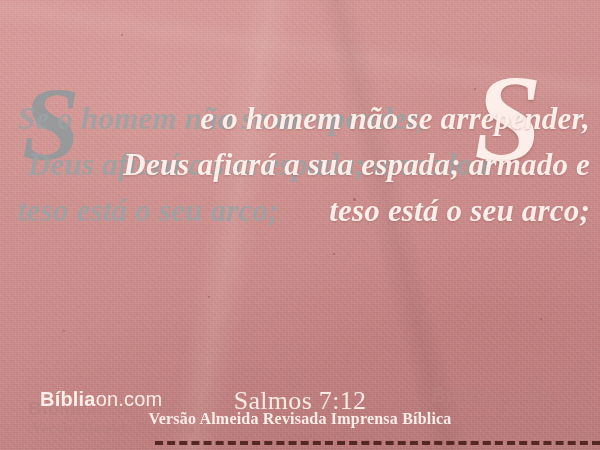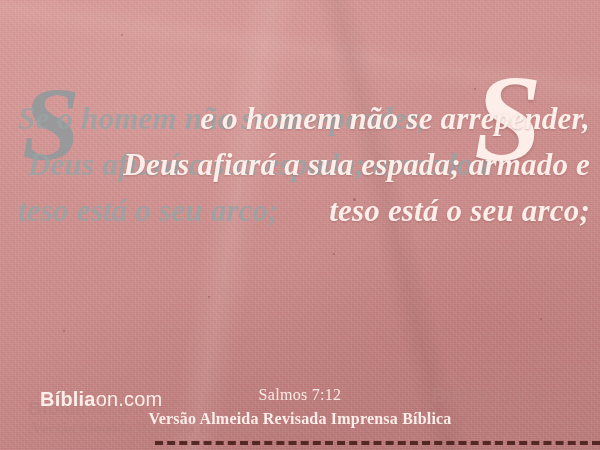--- a/index.html
+++ b/index.html
@@ -68,21 +68,21 @@
     position:absolute;font-family:"Liberation Sans",sans-serif;
     font-weight:700;font-size:20px;letter-spacing:.2px;white-space:nowrap;
   }
   .brand .thin{font-weight:400;}
   #brand-white{ left:40px;top:16px;color:#fdeee9; }
   #brand-ghost{ left:432px;top:12px;color:#b7807f;opacity:.75; }
   #brand-ghost2{ left:28px;top:26px;color:#b7807f;opacity:.6;font-size:19px; }
 
   #ref-white{
     position:absolute;left:0;right:0;top:14px;text-align:center;
-    color:#fbe9e4;font-size:16px;font-family:"Liberation Serif",serif;
+    color:#fbe9e4;font-size:26px;font-family:"Liberation Serif",serif;
     letter-spacing:.3px;
   }
   #version-white{
     position:absolute;left:0;right:0;top:38px;text-align:center;
     color:#fdeee9;font-size:16px;font-weight:700;
     font-family:"Liberation Serif",serif;letter-spacing:.2px;
   }
   #version-ghost{
     position:absolute;left:32px;top:48px;
     color:#b7807f;opacity:.62;font-size:15px;font-weight:700;

